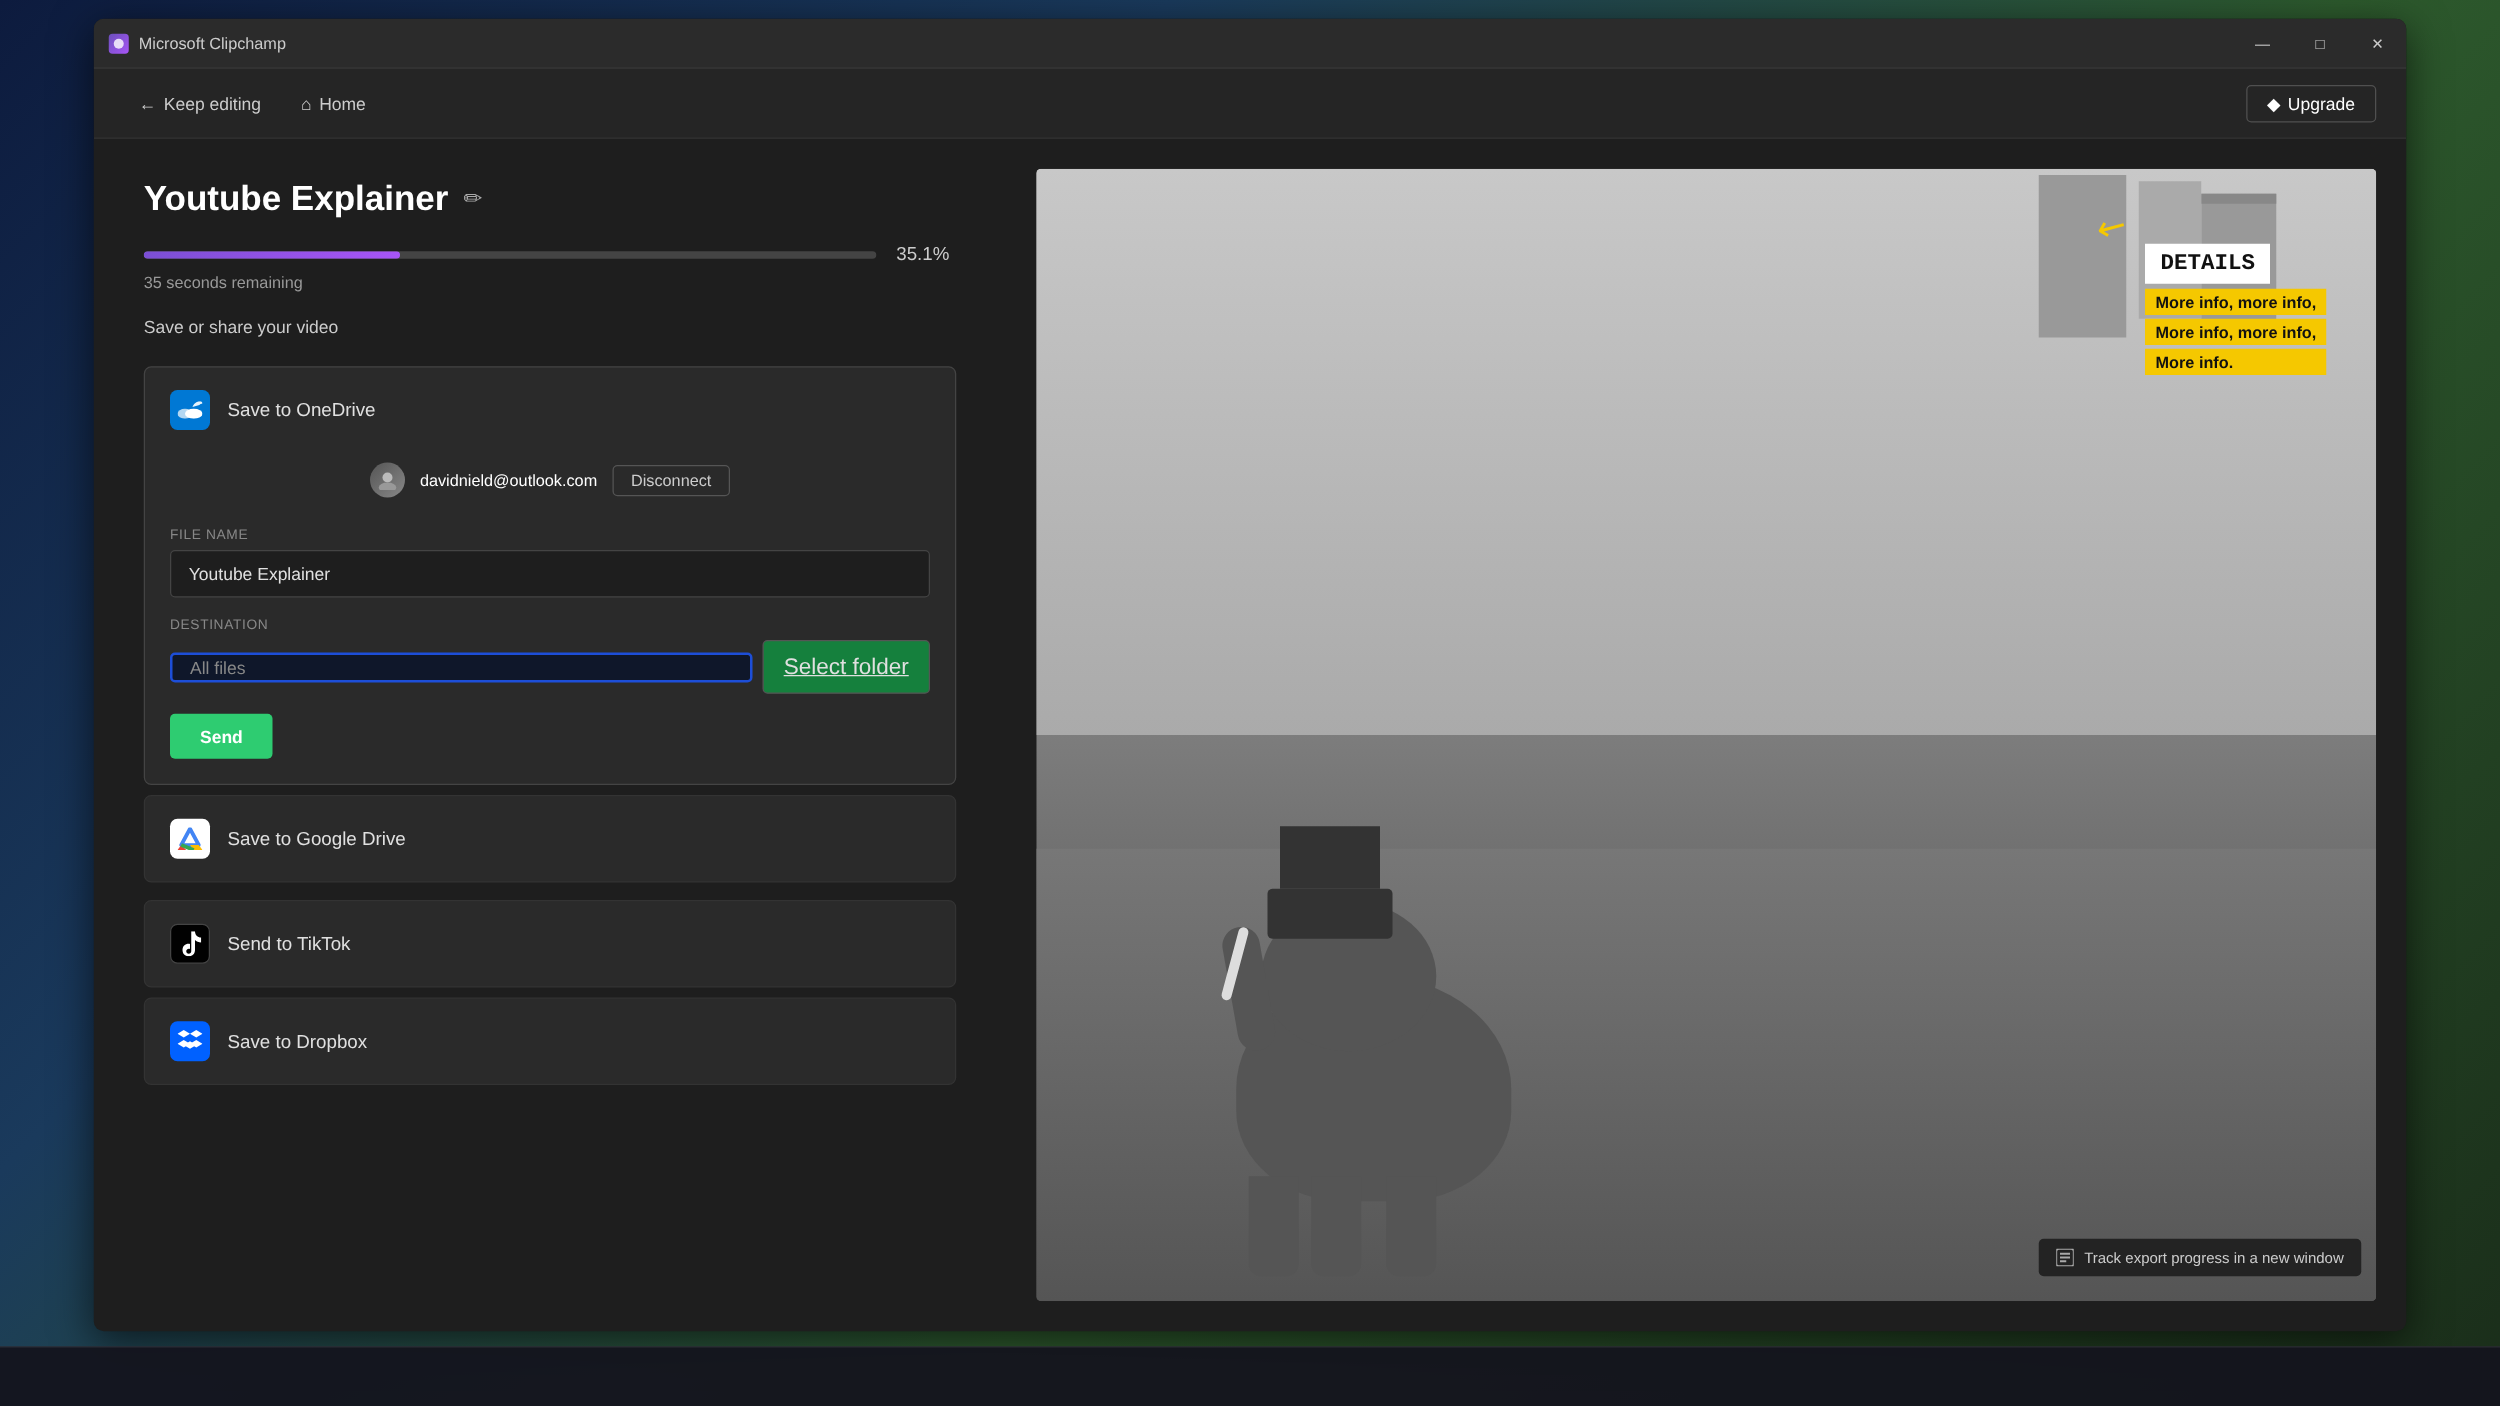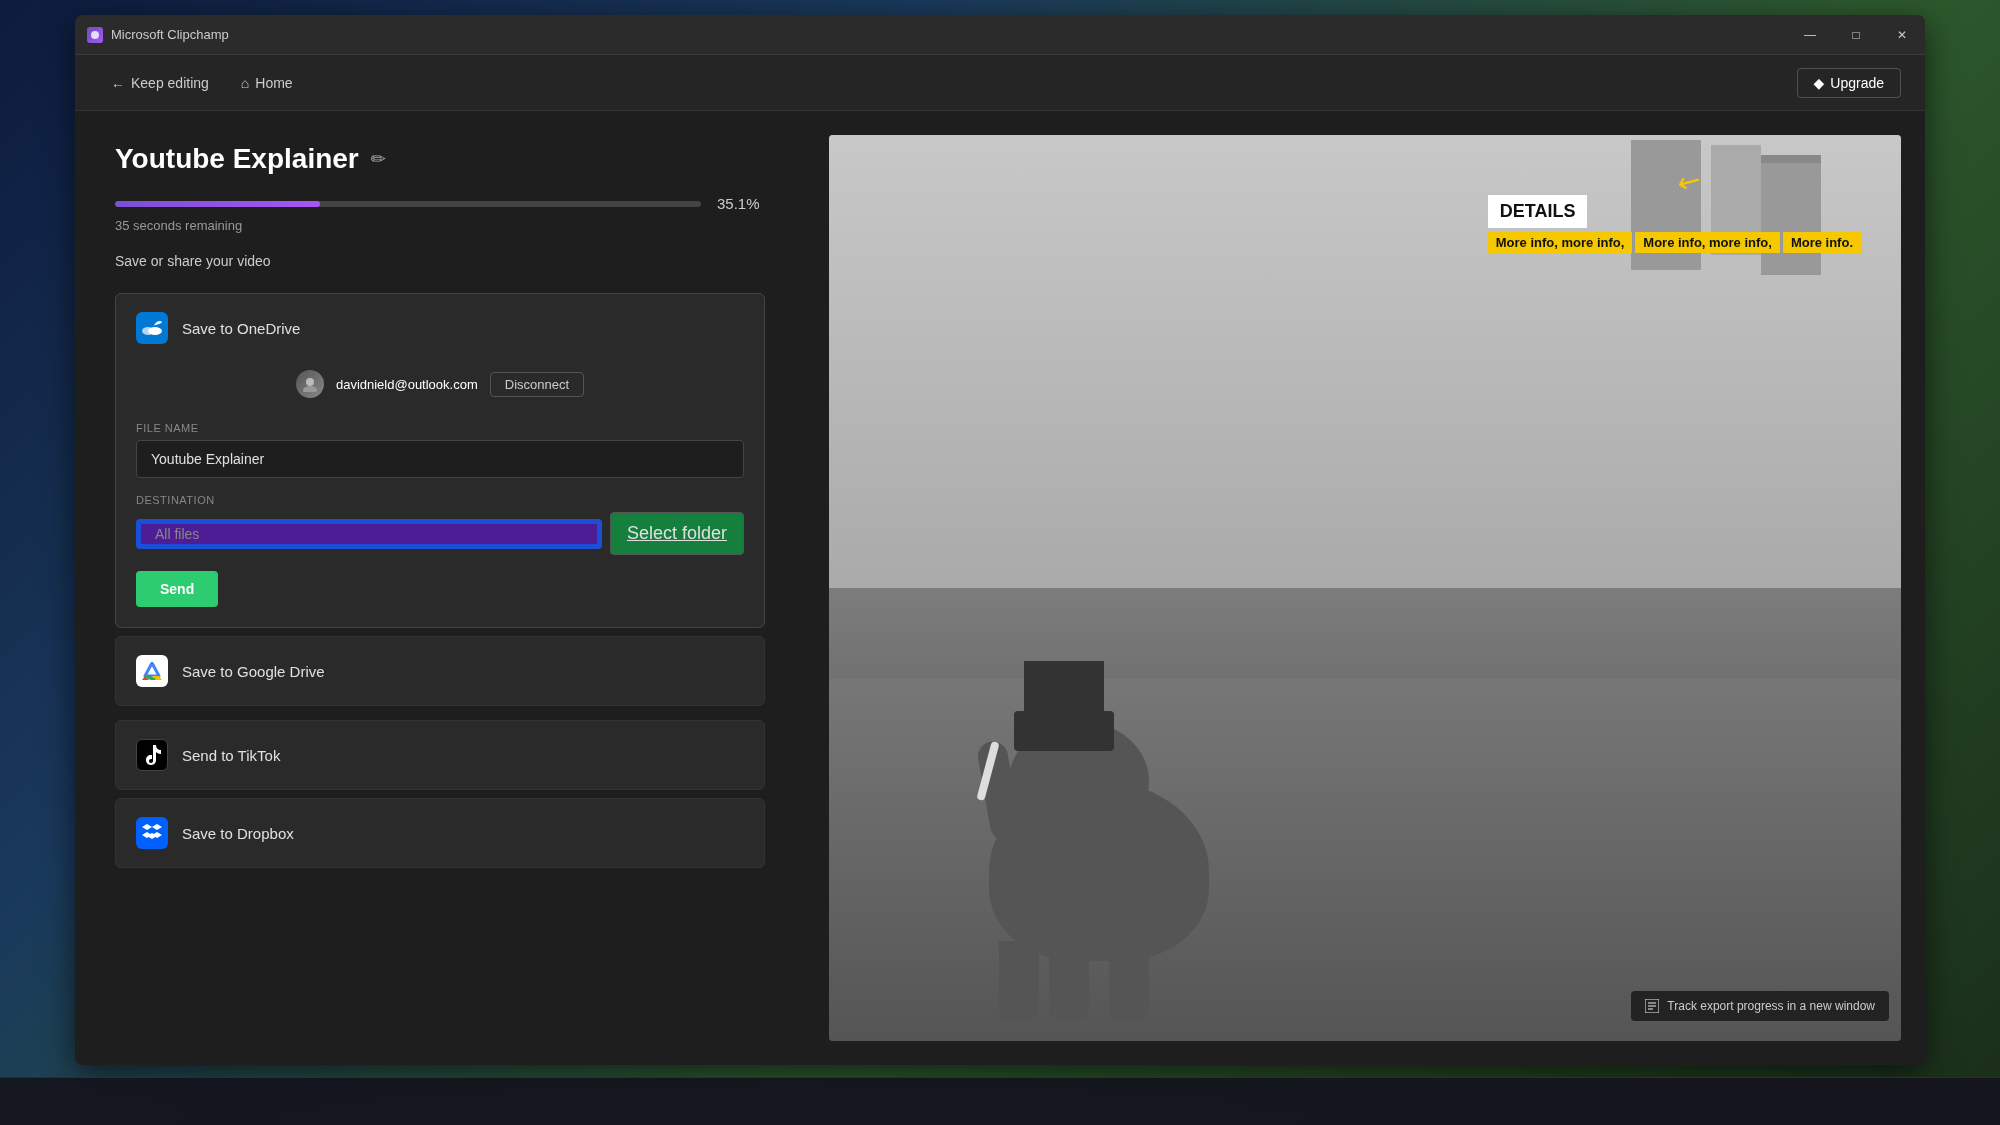--- a/index.html
+++ b/index.html
@@ -326,22 +326,22 @@
       width: 100%;
     }
 
     .destination-row {
       display: flex;
       align-items: center;
       gap: 8px;
     }
     .destination-input {
       flex: 1;
-      background: #4c1d95;
-      border: 5px solid #1d4ed8;
+      background: #0f172a;
+      border: 2px solid #1d4ed8;
       border-radius: 4px;
       padding: 2px 14px;
       color: #888;
       font-size: 14px;
       outline: none;
     }
     .select-folder-btn {
       background: #15803d;
       border: 1px solid #555;
       color: #e0e0e0;
@@ -593,23 +593,23 @@
 
             <div style="position:absolute;bottom:240px;left:155px;width:8px;height:60px;background:#ddd;border-radius:4px;transform:rotate(15deg);"></div>
 
             <div style="position:absolute;bottom:290px;left:185px;width:100px;height:40px;background:#333;border-radius:4px;"></div>
             <div style="position:absolute;bottom:330px;left:195px;width:80px;height:50px;background:#333;"></div>
 
             <div style="position:absolute;top:60px;right:40px;z-index:5;">
               
               <div style="position:absolute;top:-30px;right:160px;color:#f5c800;font-size:28px;transform:rotate(30deg);">↙</div>
               
-              <div style="background:#fff;padding:6px 12px;font-size:18px;font-weight:800;color:#111;display:inline-block;font-family:Liberation Sans, sans-serif;text-align:right;">DETAILS</div>
+              <div style="background:#fff;padding:6px 12px;font-size:18px;font-weight:800;color:#111;display:inline-block;font-family:Liberation Mono, monospace;text-align:right;">DETAILS</div>
               
-              <div style="margin-top:4px;display:flex;flex-direction:row;gap:3px;">
+              <div style="margin-top:4px;display:flex;flex-direction:column;gap:3px;">
                 <div style="background:#f5c800;color:#111;font-size:13px;font-weight:600;padding:3px 8px;font-family:Arial,sans-serif;">More info, more info,</div>
                 <div style="background:#f5c800;color:#111;font-size:13px;font-weight:600;padding:3px 8px;font-family:Arial,sans-serif;">More info, more info,</div>
                 <div style="background:#f5c800;color:#111;font-size:13px;font-weight:600;padding:3px 8px;font-family:Arial,sans-serif;">More info.</div>
               </div>
             </div>
 
             <div class="track-export-bar">
               <svg width="14" height="14" viewBox="0 0 14 14">
                 <rect x="0" y="0" width="14" height="14" rx="2" fill="none" stroke="#aaa" stroke-width="1.5"></rect>
                 <path d="M3 7h8M3 4h8M3 10h5" stroke="#aaa" stroke-width="1.5"></path>

